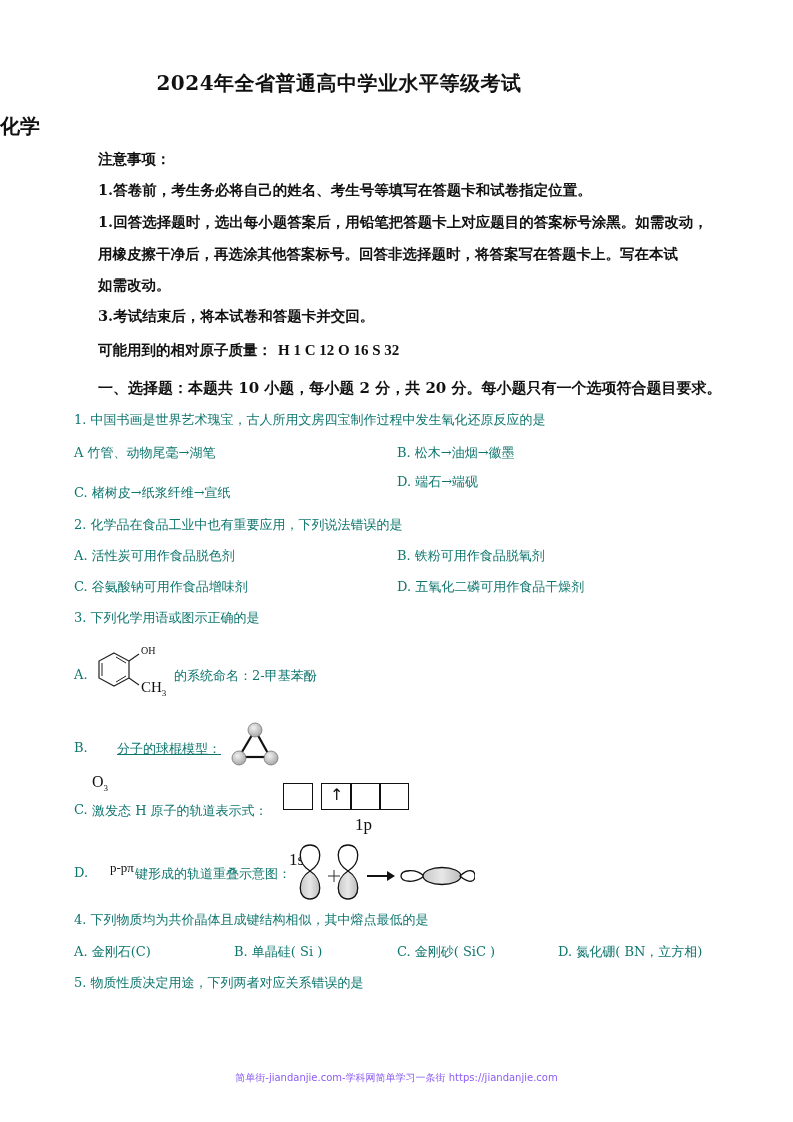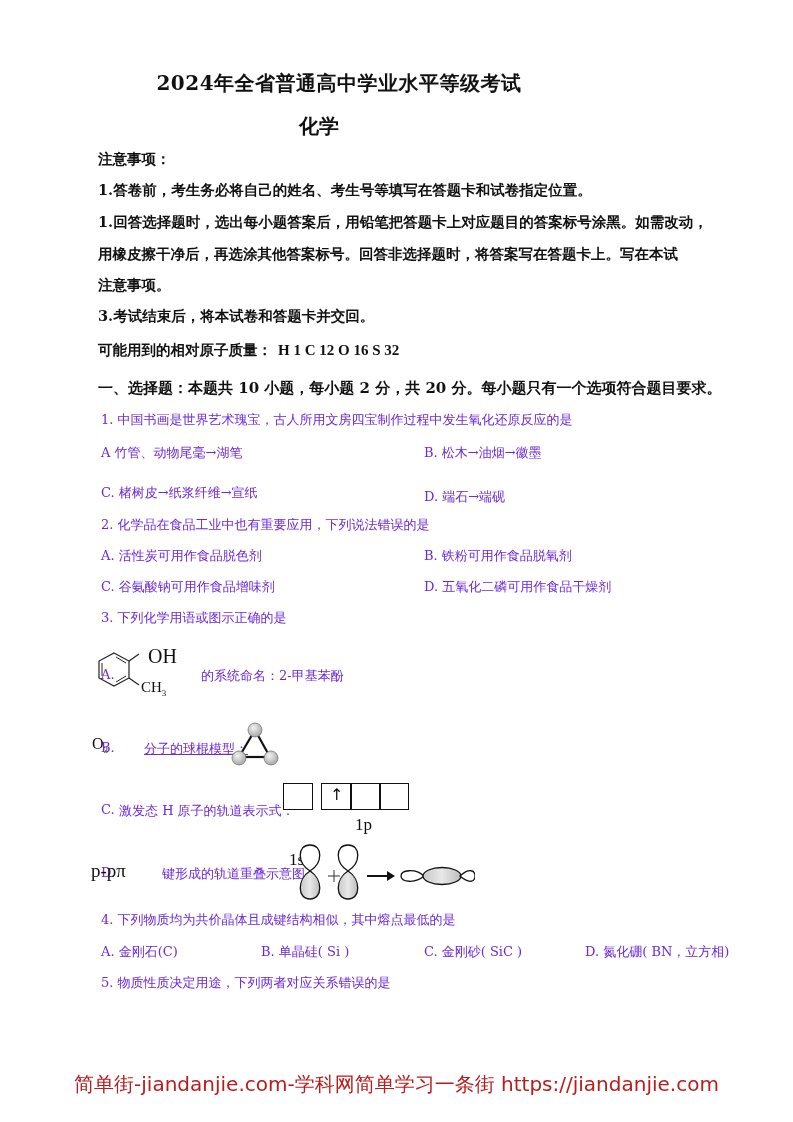--- a/index.html
+++ b/index.html
@@ -1,80 +1,80 @@
 <!DOCTYPE html>
 <html><head>
 <meta charset="utf-8">
 <style>
   html, body { margin:0; padding:0; background:#ffffff; }
   body { width:793px; height:1122px; position:relative; overflow:hidden;
          font-family:"DejaVu Serif","Liberation Serif",serif; color:#111; }
   .abs { position:absolute; white-space:nowrap; }
   .title { left:0; width:678px; text-align:center; top:70px; font-size:20px; font-weight:bold; letter-spacing:0.5px; }
-  .subject { left:0; width:638px; text-align:center; top:113px; font-size:20px; font-weight:bold; }
+  .subject { left:0; width:638px; text-align:left; top:113px; font-size:20px; font-weight:bold; }
   .bold { font-weight:bold; font-size:14.5px;margin-left:24px; }
-  .q { font-size:13px; color:#6d28d9;margin-left:27px; }
+  .q { font-size:13px; color:#0f766e; }
   .mass { font-family:"Liberation Serif",serif; font-size:15px; font-weight:bold; margin-left:6px; }
-  .footer { left:0; width:793px; text-align:center; top:1071px; font-family:"DejaVu Sans","Liberation Sans",sans-serif; font-size:20px; color:#b91c1c; }
+  .footer { left:0; width:793px; text-align:center; top:1071px; font-family:"DejaVu Sans","Liberation Sans",sans-serif; font-size:10px; color:#8b5cf6; }
   .orb-box { position:absolute; border:1.5px solid #111; background:#fff; box-sizing:border-box; }
   .orb-label { position:absolute; font-family:"Liberation Serif",serif; font-size:17px; }
   .formula { font-family:"Liberation Serif",serif; }
 </style>
 </head>
 <body>
 
 <div>
 
   <div class="abs title">2024年全省普通高中学业水平等级考试</div>
   <div class="abs subject">化学</div>
 
   <div class="abs bold" style="left:74px;top:150px;">注意事项：</div>
   <div class="abs bold" style="left:74px;top:181px;">1.答卷前，考生务必将自己的姓名、考生号等填写在答题卡和试卷指定位置。</div>
   <div class="abs bold" style="left:74px;top:213px;">1.回答选择题时，选出每小题答案后，用铅笔把答题卡上对应题目的答案标号涂黑。如需改动，</div>
   <div class="abs bold" style="left:74px;top:245px;">用橡皮擦干净后，再选涂其他答案标号。回答非选择题时，将答案写在答题卡上。写在本试</div>
-  <div class="abs bold" style="left:74px;top:276px;">注意事项。</div>
+  <div class="abs bold" style="left:74px;top:276px;">如需改动。</div>
   <div class="abs bold" style="left:74px;top:307px;text-align:center;">3.考试结束后，将本试卷和答题卡并交回。</div>
 
   <div class="abs bold" style="left:74px;top:341px;">
     <span>可能用到的相对原子质量：</span><span class="mass">H 1  C 12  O 16  S 32</span>
   </div>
 
   <div class="abs bold" style="left:74px;top:379px;font-size:15px;">一、选择题：本题共 10 小题，每小题 2 分，共 20 分。每小题只有一个选项符合题目要求。</div>
 
   <div class="abs q" style="left:74px;top:411px;">1. 中国书画是世界艺术瑰宝，古人所用文房四宝制作过程中发生氧化还原反应的是</div>
   <div class="abs q" style="left:74px;top:444px;text-align:right;">A  竹管、动物尾毫→湖笔</div>
   <div class="abs q" style="left:397px;top:444px;">B. 松木→油烟→徽墨</div>
   <div class="abs q" style="left:74px;top:484px;">C. 楮树皮→纸浆纤维→宣纸</div>
-  <div class="abs q" style="left:397px;top:488px;text-align:center;">D. 端石→端砚</div>
+  <div class="abs q" style="left:397px;top:473px;text-align:center;">D. 端石→端砚</div>
 
   <div class="abs q" style="left:74px;top:516px;">2. 化学品在食品工业中也有重要应用，下列说法错误的是</div>
   <div class="abs q" style="left:74px;top:547px;">A. 活性炭可用作食品脱色剂</div>
   <div class="abs q" style="left:397px;top:547px;">B. 铁粉可用作食品脱氧剂</div>
   <div class="abs q" style="left:74px;top:578px;">C. 谷氨酸钠可用作食品增味剂</div>
   <div class="abs q" style="left:397px;top:578px;">D. 五氧化二磷可用作食品干燥剂</div>
 
   <div class="abs q" style="left:74px;top:609px;">3. 下列化学用语或图示正确的是</div>
 
   <div class="abs q" style="left:74px;top:667px;">A.</div>
   <svg class="abs" style="left:92px;top:645px;" width="60" height="50">
     <polygon points="22,8 37,16 37,33 22,41 7,33 7,16" fill="none" stroke="#222" stroke-width="1.2"></polygon>
     <line x1="10" y1="18" x2="10" y2="31" stroke="#222" stroke-width="1"></line>
     <line x1="24" y1="37" x2="34" y2="31" stroke="#222" stroke-width="1"></line>
     <line x1="24" y1="12" x2="34" y2="18" stroke="#222" stroke-width="1"></line>
     <line x1="37" y1="16" x2="47" y2="9" stroke="#222" stroke-width="1.2"></line>
     <line x1="37" y1="33" x2="47" y2="40" stroke="#222" stroke-width="1.2"></line>
   </svg>
-  <div class="abs formula" style="left:148px;top:645px;font-size:20px;">OH</div>
+  <div class="abs formula" style="left:141px;top:645px;font-size:10px;">OH</div>
   <div class="abs formula" style="left:141px;top:679px;font-size:15px;">
     <span>CH</span><sub style="font-size:9px;">3</sub>
   </div>
   <div class="abs q" style="left:174px;top:667px;">的系统命名：2-甲基苯酚</div>
 
   <div class="abs q" style="left:74px;top:740px;">B.</div>
-  <div class="abs formula" style="left:92px;top:735px;font-size:16px;">
+  <div class="abs formula" style="left:92px;top:773px;font-size:16px;">
     <span>O</span><sub style="font-size:9px;">3</sub>
   </div>
   <div class="abs q" style="left:117px;top:740px;text-decoration:underline;">分子的球棍模型：</div>
   <svg class="abs" style="left:228px;top:720px;" width="56" height="50">
     <defs>
       <radialGradient id="ball" cx="40%" cy="35%" r="65%">
         <stop offset="0%" stop-color="#f2f2f2"></stop>
         <stop offset="100%" stop-color="#a8a8a8"></stop>
       </radialGradient>
     </defs>
@@ -91,21 +91,21 @@
   <div class="orb-box" style="left:283px;top:783px;width:30px;height:27px;"></div>
   <div class="orb-box" style="left:321px;top:783px;width:88px;height:27px;">
     <div style="position:absolute;left:28px;top:0;width:1.5px;height:100%;background:#111;"></div>
     <div style="position:absolute;left:57px;top:0;width:1.5px;height:100%;background:#111;"></div>
     <div style="position:absolute;left:8px;top:1px;font-size:16px;font-family:'DejaVu Sans',sans-serif;">↑</div>
   </div>
   <div class="orb-label" style="left:289px;top:850px;">1s</div>
   <div class="orb-label" style="left:355px;top:815px;">1p</div>
 
   <div class="abs q" style="left:74px;top:865px;">D.</div>
-  <div class="abs formula" style="left:91px;top:860px;font-size:19px;">p-pπ</div>
+  <div class="abs formula" style="left:110px;top:860px;font-size:13px;">p-pπ</div>
   <div class="abs q" style="left:135px;top:865px;">键形成的轨道重叠示意图：</div>
   <svg class="abs" style="left:295px;top:843px;" width="180" height="60">
     <defs>
       <linearGradient id="lobe" x1="0" y1="0" x2="1" y2="0">
         <stop offset="0%" stop-color="#c8c8c8"></stop>
         <stop offset="50%" stop-color="#e8e8e8"></stop>
         <stop offset="100%" stop-color="#bcbcbc"></stop>
       </linearGradient>
     </defs>
 

